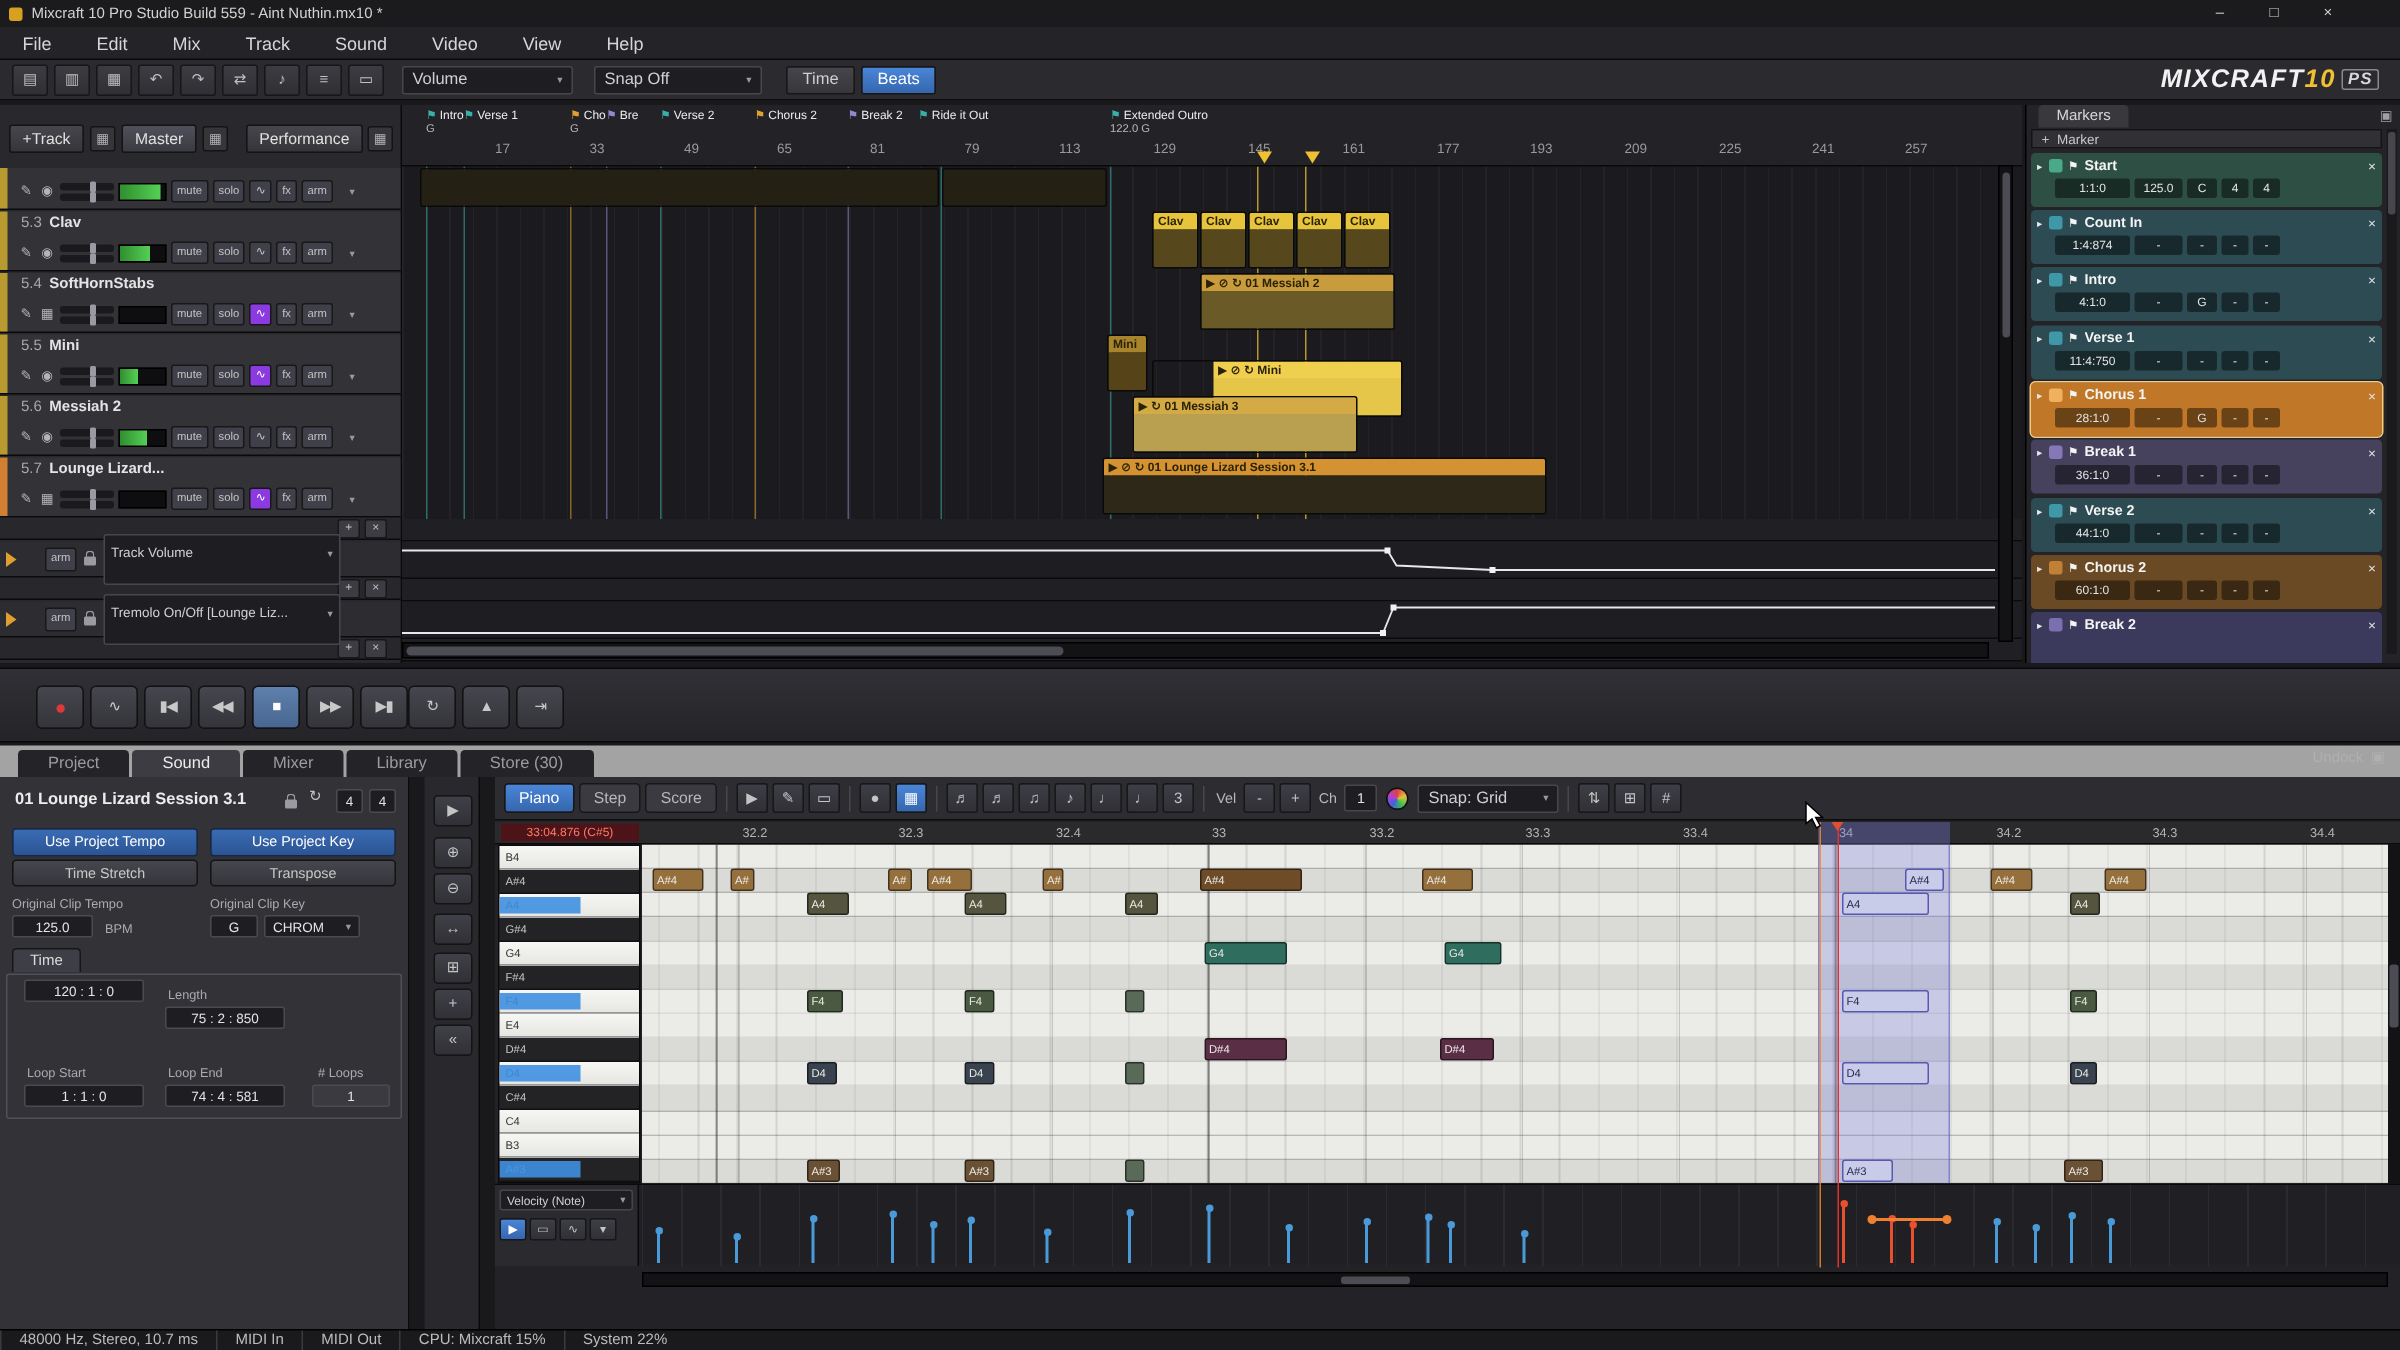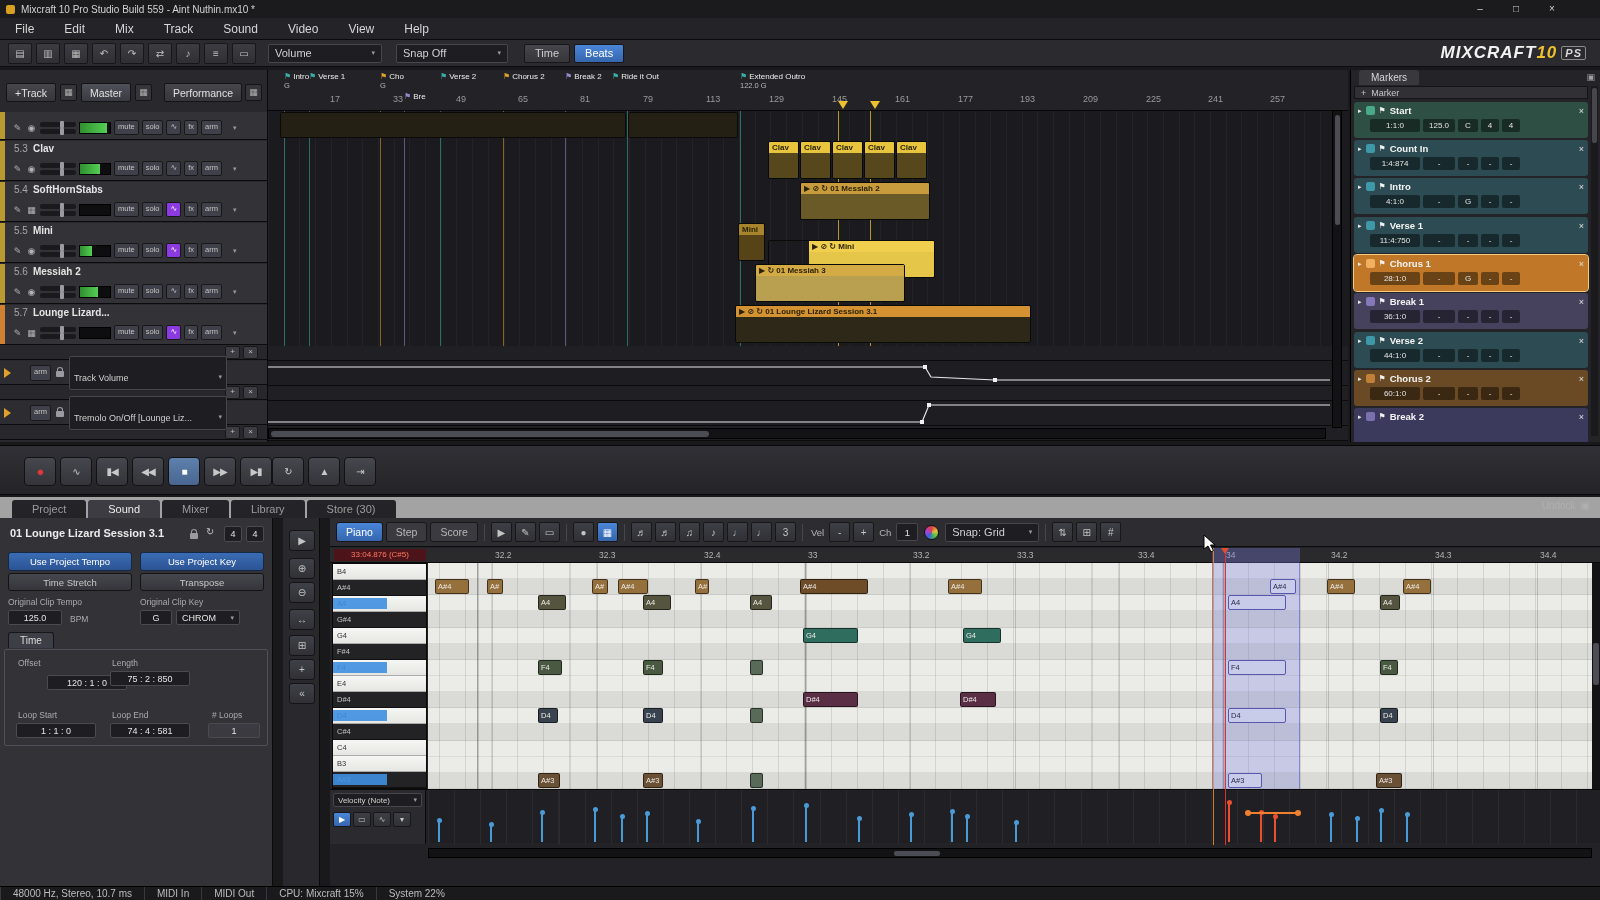--- a/index.html
+++ b/index.html
@@ -47,21 +47,21 @@
   .meterbox{width:30px;height:10px;background:#0e0e10;border:1px solid #000;}
   .meterbox i{display:block;height:100%;background:linear-gradient(90deg,#2f8f2f,#55cf55);}
   .tb{height:13px;padding:0 3px;font-size:7.5px;background:#40404a;color:#c4c4c4;border:1px solid #18181b;border-radius:2px;line-height:11px;}
   .tb.curve{font-size:8px;}
   .tb.curve.purple{background:#8a3ae0;color:#fff;}
   .lane-row{position:absolute;left:0;width:268px;height:24px;background:#2d2d31;border-bottom:1px solid #0b0b0d;display:flex;align-items:center;gap:5px;padding-left:30px;box-sizing:border-box;}
   .lane-tri{position:absolute;left:4px;top:7px;width:0;height:0;border-top:5px solid transparent;border-bottom:5px solid transparent;border-left:7px solid #e0a030;}
   .tb.arm2{height:14px;}
   .lock{width:8px;height:6px;background:#9a9aa0;border-radius:1px;position:relative;margin-top:3px;}
   .lock::before{content:"";position:absolute;left:1px;top:-4px;width:4px;height:4px;border:1px solid #9a9aa0;border-bottom:none;border-radius:3px 3px 0 0;}
-  .lane-dd{width:158px;height:15px;background:#1e1e22;border:1px solid #46464c;border-radius:2px;font-size:9px;display:flex;align-items:flex-start;justify-content:space-between;padding:16px 4px;box-sizing:border-box;color:#d0d0d0;white-space:nowrap;overflow:hidden;}
+  .lane-dd{width:158px;height:15px;background:#1e1e22;border:1px solid #46464c;border-radius:2px;font-size:9px;display:flex;align-items:flex-end;justify-content:space-between;padding:16px 4px;box-sizing:border-box;color:#d0d0d0;white-space:nowrap;overflow:hidden;}
   .thin-row{position:absolute;left:0;width:268px;height:14px;background:#28282c;border-bottom:1px solid #0b0b0d;display:flex;justify-content:flex-end;gap:3px;padding-right:10px;align-items:center;box-sizing:border-box;}
   .mini{width:13px;height:11px;font-size:8px;background:#3c3c42;color:#c0c0c0;border:1px solid #18181b;border-radius:2px;line-height:9px;text-align:center;}
   
   #arrange{left:268px;top:70px;width:1080px;height:372px;background:#1b1b1f;overflow:hidden;}
   .ruler{position:absolute;left:0;top:0;width:1080px;height:40px;background:#232327;border-bottom:1px solid #080808;}
   .rm{position:absolute;top:2px;font-size:8px;color:#ececec;white-space:nowrap;line-height:9px;}
   .rm-flag{margin-right:2px;font-size:8px;}
   .rm-sub{color:#b8b8b8;font-size:7.5px;}
   .rn{position:absolute;top:24px;font-size:9px;color:#9a9a9a;}
   .gridlayer{position:absolute;left:0;top:40px;width:1080px;height:236px;
@@ -486,21 +486,21 @@
         <div class="rm" style="left: 41px;">
           <span class="rm-flag" style="color: rgb(58, 176, 168);">⚑</span><span>Verse 1</span>
           <div class="rm-sub"></div>
         </div>
 
         <div class="rm" style="left: 112px;">
           <span class="rm-flag" style="color: rgb(224, 160, 48);">⚑</span><span>Cho</span>
           <div class="rm-sub">G</div>
         </div>
 
-        <div class="rm" style="left: 136px; margin-top: 20px;">
+        <div class="rm" style="left: 136px;">
           <span class="rm-flag" style="color: rgb(148, 136, 204);">⚑</span><span>Bre</span>
           <div class="rm-sub"></div>
         </div>
 
         <div class="rm" style="left: 172px;">
           <span class="rm-flag" style="color: rgb(58, 176, 168);">⚑</span><span>Verse 2</span>
           <div class="rm-sub"></div>
         </div>
 
         <div class="rm" style="left: 235px;">
@@ -891,21 +891,21 @@
     <span class="sp-lbl" style="left:70px;top:96px;">BPM</span>
     <span class="sp-val" style="left:140px;top:92px;width:32px;">G</span>
     <span class="sp-val" style="left:176px;top:92px;width:64px;justify-content:space-between;padding:0 5px;">
       <span>CHROM</span>
         <span class="caret">▾</span>
     </span>
     <span class="sp-timetab">Time</span>
     <div class="sp-box"></div>
     <span class="sp-lbl" style="left:18px;top:140px;">Offset</span>
     <span class="sp-lbl" style="left:112px;top:140px;">Length</span>
-    <span class="sp-val" style="left:16px;top:157px;width:80px;margin-left:31px;">120 : 1 : 0</span>
+    <span class="sp-val" style="left:16px;top:135px;width:80px;">120 : 1 : 0</span>
     <span class="sp-val" style="left:110px;top:153px;width:80px;">75 : 2 : 850</span>
     <span class="sp-lbl" style="left:18px;top:192px;">Loop Start</span>
     <span class="sp-lbl" style="left:112px;top:192px;">Loop End</span>
     <span class="sp-lbl" style="left:212px;top:192px;"># Loops</span>
     <span class="sp-val" style="left:16px;top:205px;width:80px;">1 : 1 : 0</span>
     <span class="sp-val" style="left:110px;top:205px;width:80px;">74 : 4 : 581</span>
     <span class="sp-val" style="left:208px;top:205px;width:52px;background:#3a3a40;">1</span>
   </div>
 
   <div class="abs" id="sidetools">
@@ -992,21 +992,21 @@
         <span class="ptick" style="left: 269px;">32.3</span>
 
         <span class="ptick" style="left: 374px;">32.4</span>
 
         <span class="ptick" style="left: 478px;">33</span>
 
         <span class="ptick" style="left: 583px;">33.2</span>
 
         <span class="ptick" style="left: 687px;">33.3</span>
 
-        <span class="ptick" style="left: 792px; margin-left: 16px;">33.4</span>
+        <span class="ptick" style="left: 792px;">33.4</span>
 
         <span class="ptick" style="left: 896px;">34</span>
 
         <span class="ptick" style="left: 1001px;">34.2</span>
 
         <span class="ptick" style="left: 1105px;">34.3</span>
 
         <span class="ptick" style="left: 1210px;">34.4</span>
 
       <span class="rulersel" style="left: 882px; width: 88px;"></span>

